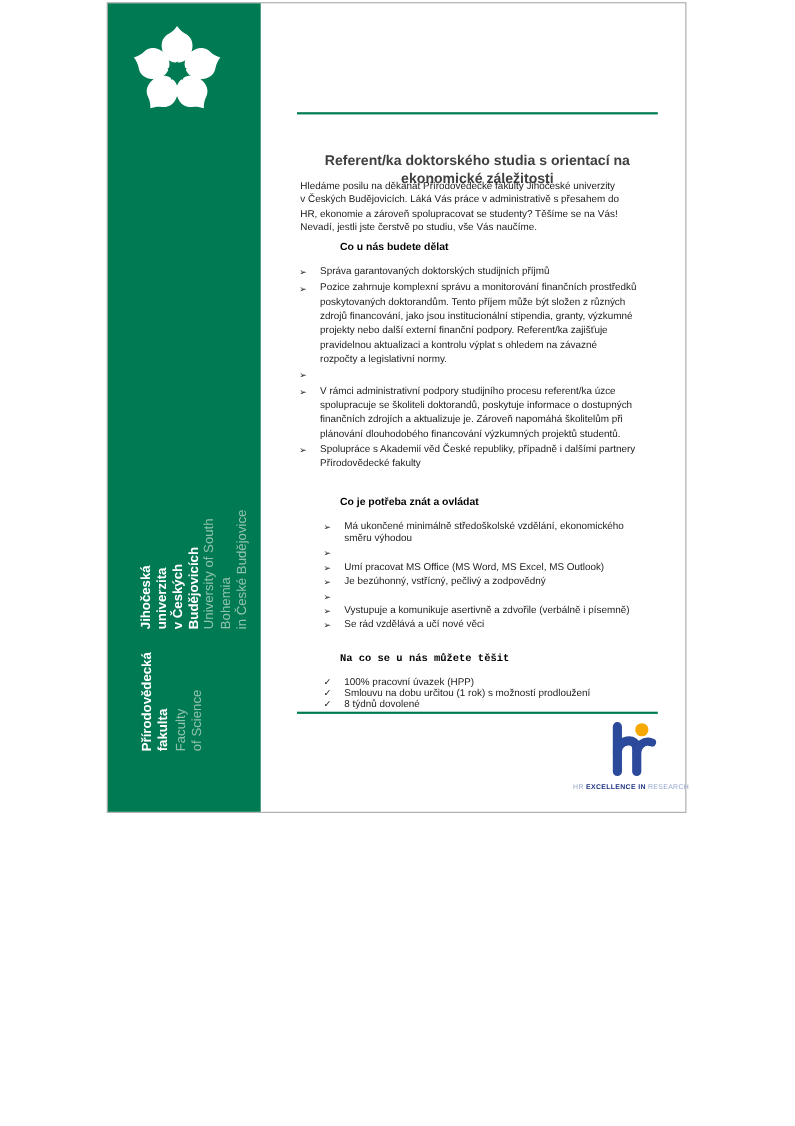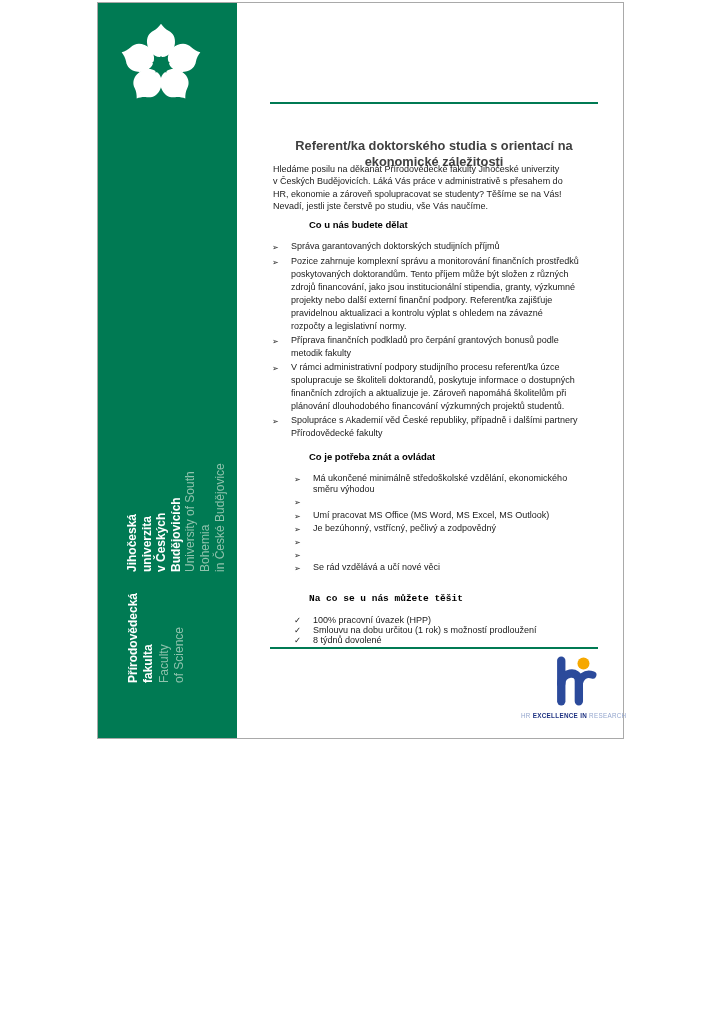--- a/index.html
+++ b/index.html
@@ -127,22 +127,20 @@
         <span class="t">Pozice zahrnuje komplexní správu a monitorování finančních prostředků
 poskytovaných doktorandům. Tento příjem může být složen z různých
 zdrojů financování, jako jsou institucionální stipendia, granty, výzkumné
 projekty nebo další externí finanční podpory. Referent/ka zajišťuje
 pravidelnou aktualizaci a kontrolu výplat s ohledem na závazné
 rozpočty a legislativní normy.</span>
       </li>
 
       <li>
         <span class="b">➢</span>
-        <span class="t">Příprava finančních podkladů pro čerpání grantových bonusů podle
-metodik fakulty</span>
       </li>
 
       <li>
         <span class="b">➢</span>
         <span class="t">V rámci administrativní podpory studijního procesu referent/ka úzce
 spolupracuje se školiteli doktorandů, poskytuje informace o dostupných
 finančních zdrojích a aktualizuje je. Zároveň napomáhá školitelům při
 plánování dlouhodobého financování výzkumných projektů studentů.</span>
       </li>
 
@@ -175,20 +173,21 @@
         <span class="b">➢</span>
         <span class="t">Je bezúhonný, vstřícný, pečlivý a zodpovědný</span>
       </li>
 
       <li>
         <span class="b">➢</span>
       </li>
 
       <li>
         <span class="b">➢</span>
+        <span class="t">Vystupuje a komunikuje asertivně a zdvořile (verbálně i písemně)</span>
       </li>
 
       <li>
         <span class="b">➢</span>
         <span class="t">Se rád vzdělává a učí nové věci</span>
       </li>
     </ul>
 
   <h2 class="sec-heading h-benefits">Na co se u nás můžete těšit</h2>
   <ul class="list list-benefits">

